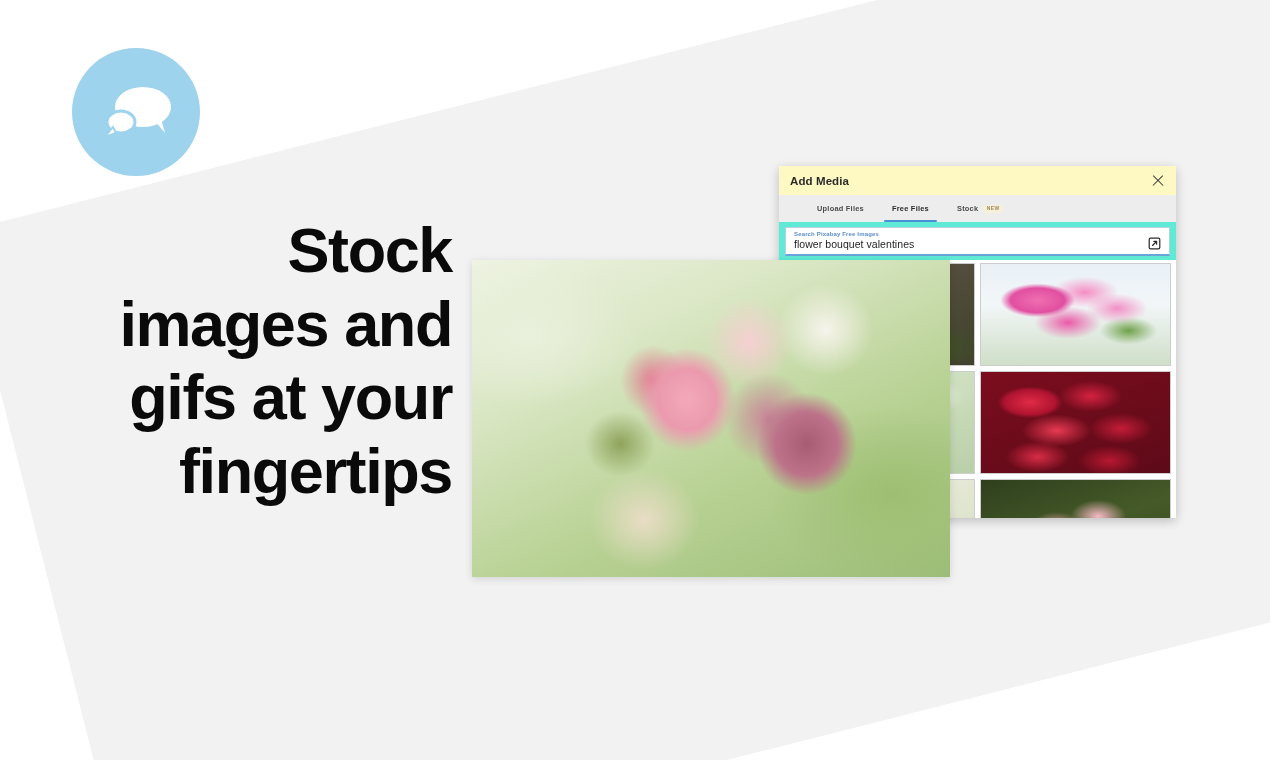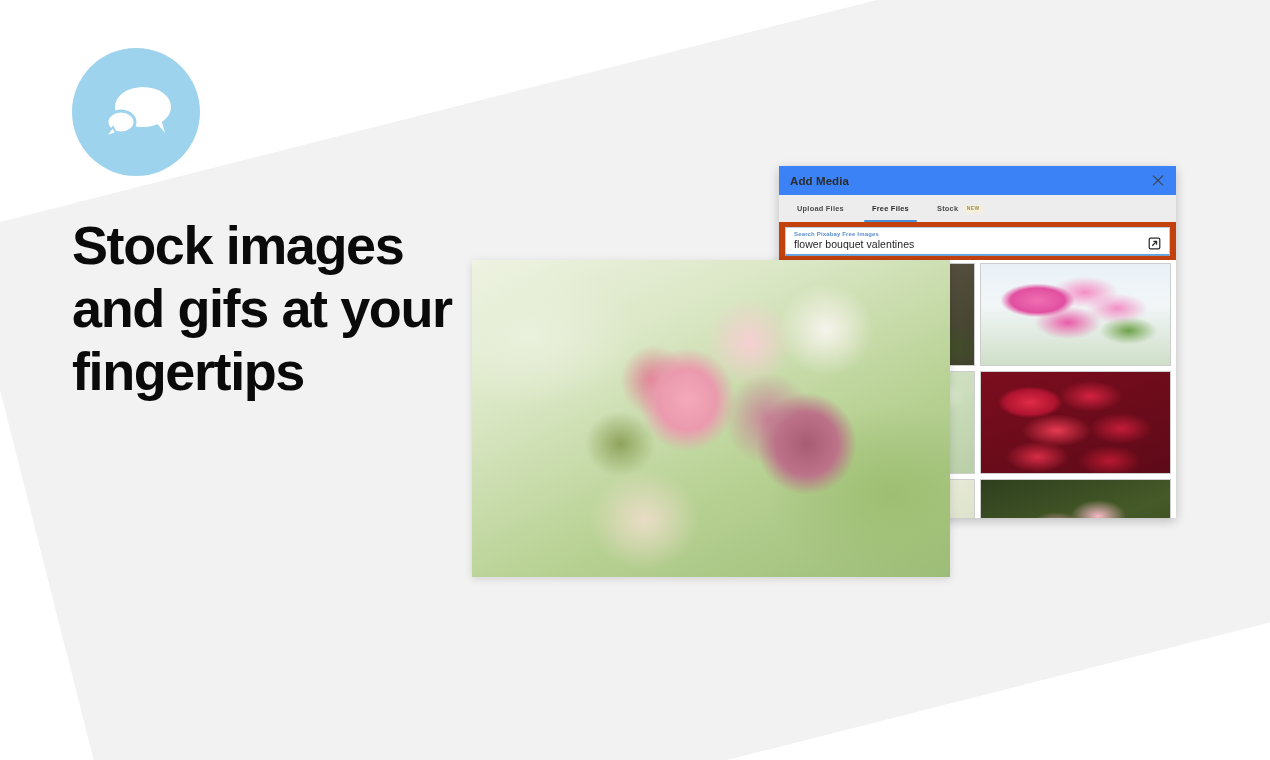--- a/index.html
+++ b/index.html
@@ -44,42 +44,43 @@
   }
   .logo {
     width: 128px; height: 128px;
     border-radius: 50%;
     background: #9ed3ee;
     display: flex; align-items: center; justify-content: center;
     margin-bottom: 38px;
   }
   .logo svg { display: block; }
   .headline {
-    font-size: 54px;
+    font-size: 63px;
     line-height: 1.17;
     font-weight: 700;
     color: #0a0a0a;
     letter-spacing: -1.4px;
     max-width: 380px;
     word-wrap: break-word;
+    text-align: right;
   }
 
   
   .dialog {
     position: absolute;
     left: 779px; top: 166px;
     width: 397px; height: 352px;
     background: #ffffff;
     box-shadow: 0 3px 10px rgba(0,0,0,0.22);
     overflow: hidden;
     display: flex; flex-direction: column;
   }
   .dialog-header {
     height: 29px;
-    background: #3b82f6;
+    background: #fef9c3;
     display: flex; align-items: center;
     padding: 0 10px 0 11px;
     flex: none;
   }
   .dialog-title {
     font-size: 11.5px; font-weight: 700; color: #2b2b2b;
     letter-spacing: 0.1px;
   }
   .close-icon {
     margin-left: auto;
@@ -94,21 +95,21 @@
     background: #3a3a3a;
   }
   .close-icon::before { transform: rotate(45deg); }
   .close-icon::after  { transform: rotate(-45deg); }
 
   .tab-bar {
     height: 27px;
     background: #ededed;
     display: flex;
     align-items: stretch;
-    padding-left: 4px;
+    padding-left: 24px;
     flex: none;
     position: relative;
   }
   .tab {
     display: flex; align-items: center; gap: 5px;
     padding: 0 14px;
     font-size: 7.4px; font-weight: 700; color: #4b4b4b;
     letter-spacing: 0.25px;
     cursor: pointer;
     position: relative;
@@ -128,21 +129,21 @@
     font-size: 5px; font-weight: 700; letter-spacing: 0.3px;
     color: #9a8e5f;
     background: #f6f0d8;
     border-radius: 6px;
     padding: 1.5px 3.5px;
     line-height: 1;
   }
 
   .search-wrap {
     padding: 5px 6px 4px 6px;
-    background: #c2410c;
+    background: #5eead4;
     flex: none;
   }
   .search-field {
     border: 1px solid #b9cfe6;
     border-bottom: 2px solid #6ba3d8;
     background: #ffffff;
     padding: 3px 8px 4px 8px;
     display: flex; align-items: flex-end; gap: 6px;
     cursor: text;
   }

